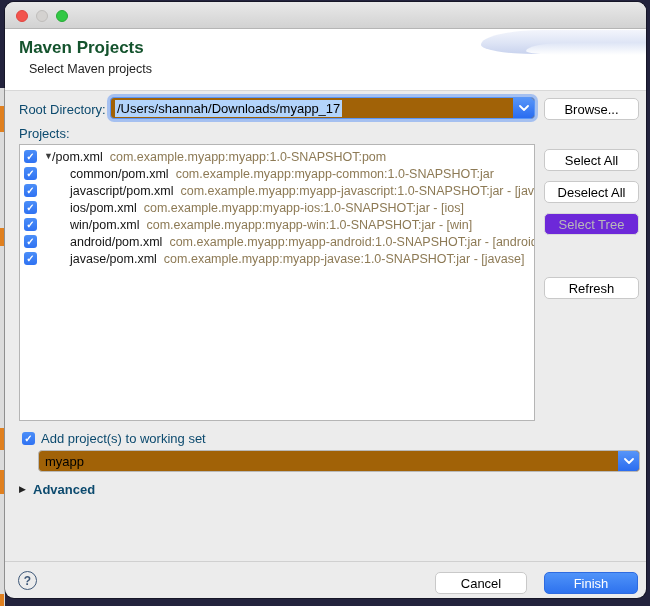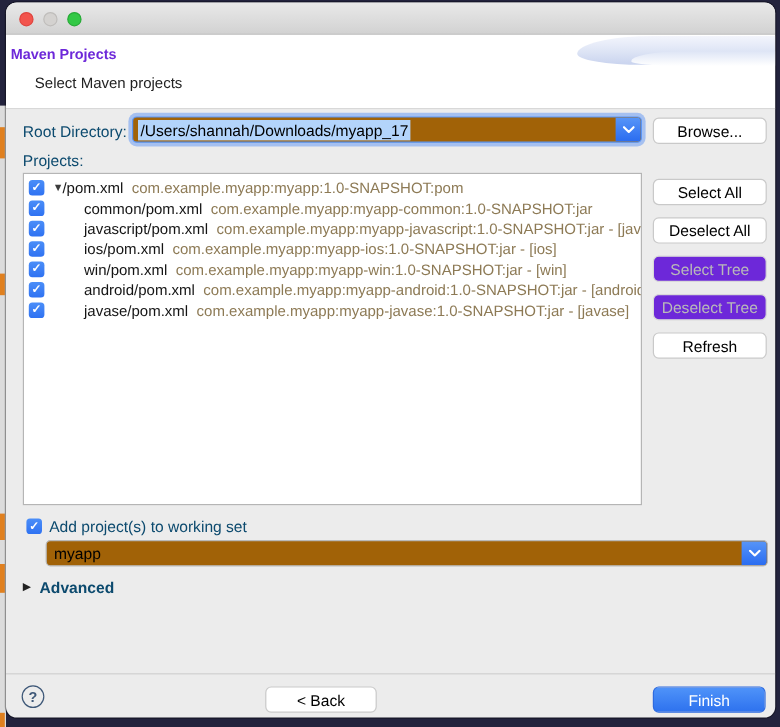--- a/index.html
+++ b/index.html
@@ -37,21 +37,21 @@
   .swoosh{
     position:absolute;right:0;top:1px;width:165px;height:24px;
     background:linear-gradient(to bottom,#f3f5fc 0%,#dde4f5 55%,#c9d3ee 100%);
     border-radius:100% 0 0 85% / 160% 0 0 100%;
   }
   .swoosh2{
     position:absolute;right:0;top:14px;width:120px;height:12px;
     background:linear-gradient(to bottom,#dfe6f6,#ffffff);
     border-radius:100% 0 0 100% / 200% 0 0 100%;
   }
-  .hdr-title{position:absolute;left:4px;top:9px;font-size:12px;font-weight:bold;color:#6d28d9;}
+  .hdr-title{position:absolute;left:14px;top:9px;font-size:17px;font-weight:bold;color:#14532d;}
   .hdr-sub{position:absolute;left:24px;top:33px;font-size:12.5px;color:#222;}
 
   
   .lbl{position:absolute;font-size:13px;color:#0c4a6e;}
 
   
   .combo{
     position:absolute;height:22px;background:#a16207;border:1px solid #b9b9b9;
     border-radius:4px;box-sizing:border-box;overflow:hidden;
   }
@@ -195,37 +195,36 @@
       <span class="cb">
           <span class="tick">✓</span>
         </span>
       <span class="rname"><span>javase/pom.xml</span><span class="rdetail">com.example.myapp:myapp-javase:1.0-SNAPSHOT:jar - [javase]</span></span>
     </div>
   </div>
 
   <div class="btn" style="left:539px;top:179px;width:95px;">Deselect All</div>
   <div class="btn" style="left:539px;top:147px;width:95px;">Select All</div>
   <div class="btn disabled" style="left:539px;top:211px;width:95px;">Select Tree</div>
-  <div class="btn disabled" style="left:539px;top:243px;width:95px;">Deselect Tree</div>
   <div class="btn" style="left:539px;top:275px;width:95px;">Refresh</div>
 
   <span class="wcb">
       <span class="tick" style="color:#fff;font-size:10px;font-weight:bold;">✓</span>
     </span>
   <div class="lbl" style="left:36px;top:429px;">Add project(s) to working set</div>
   <div class="combo" style="left:33px;top:448px;width:602px;">
     <span class="val">myapp</span>
     <span class="arrowbtn">
       <svg width="10" height="6" viewBox="0 0 10 6">
           <path d="M1 1l4 4 4-4" stroke="#fff" stroke-width="1.8" fill="none" stroke-linecap="round" stroke-linejoin="round"></path>
         </svg>
     </span>
   </div>
 
   <span class="disclosure">▶</span>
   <div class="lbl" style="left:28px;top:480px;font-weight:bold;">Advanced</div>
 
   <div class="sep"></div>
   <div class="help">?</div>
-  <div class="btn" style="left:216px;top:570px;width:93px;">&lt; Back</div>
+  <div class="btn" style="left:430px;top:570px;width:92px;">Cancel</div>
   <div class="btn primary" style="left:539px;top:570px;width:94px;">Finish</div>
 
 </div>
 
 </body></html>

